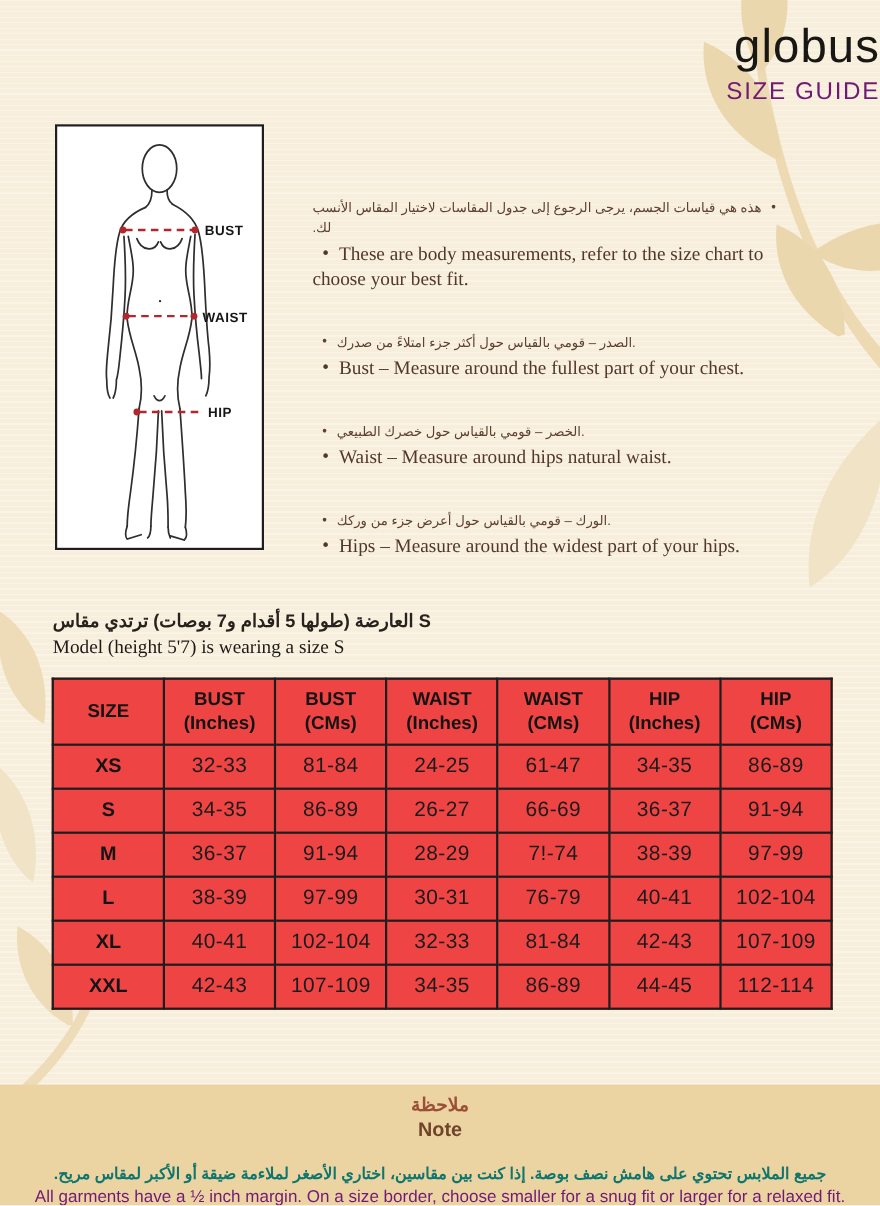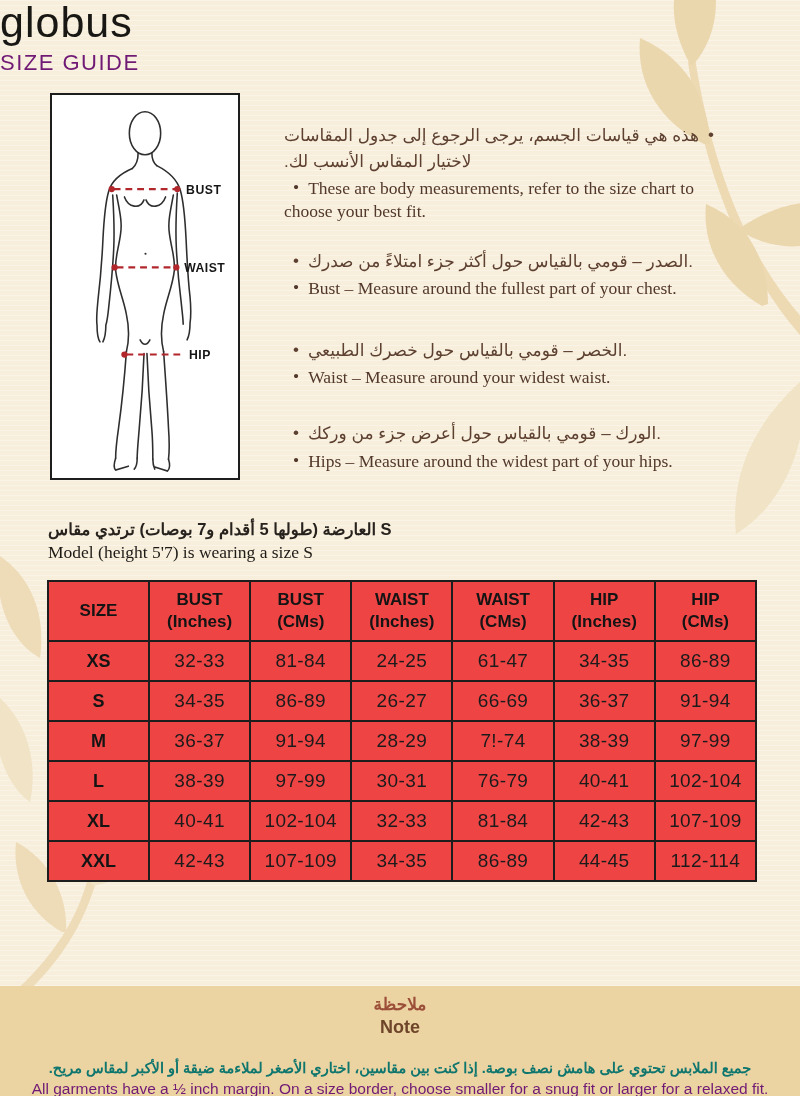--- a/index.html
+++ b/index.html
@@ -5,36 +5,36 @@
   html,body{margin:0;padding:0;}
   body{width:800px;height:1096px;overflow:hidden;font-family:"Liberation Sans",sans-serif;}
   .page{position:relative;width:800px;height:1096px;background:#f7eedb;overflow:hidden;}
   .page::before{content:"";position:absolute;inset:0;
     background:repeating-linear-gradient(180deg,rgba(255,255,255,.35) 0 1px,rgba(255,255,255,0) 1px 5px);
     pointer-events:none;}
   .decor{position:absolute;inset:0;pointer-events:none;}
   .content{position:relative;z-index:2;}
 
   
-  .header{text-align:left;}
+  .header{text-align:right;padding-top:20px;}
   .brand-logo{font-size:43px;font-weight:500;letter-spacing:1px;color:#191714;line-height:1.05;}
   .guide-title{font-size:22px;font-weight:400;letter-spacing:1.5px;color:#701a75;margin-top:5px;}
 
   
   .top-section{display:flex;margin-top:17px;padding-left:50px;}
   .figure-box{width:190px;height:387px;background:#ffffff;border:2px solid #1e1e1e;flex-shrink:0;box-sizing:border-box;}
   .figure-box svg{display:block;width:100%;height:100%;}
 
   .bullets{margin-left:44px;width:442px;padding-top:30px;box-sizing:border-box;}
   .bullet-group{margin-bottom:26px;}
   .bullet-group.g2{margin-bottom:38px;}
   .bullet-group.g3{margin-bottom:32px;}
   .li{color:#5d4030;}
   .li .bullet{display:inline-block;margin:0 9px;transform:translateY(-1px);}
-  .li-ar{font-size:17px;line-height:1.5;font-weight:500;}
+  .li-ar{font-size:12px;line-height:1.5;font-weight:500;margin-top:37px;}
   .li-ar.rtl{direction:rtl;text-align:left;}
   .li-ar.ltr{direction:ltr;text-align:left;}
   .li-en{font-family:"Liberation Serif",serif;font-size:17.5px;line-height:1.3;color:#52382a;margin-top:3px;}
 
   
   .model-note{margin:20px 0 0 48px;}
   .model-ar{font-size:16.5px;font-weight:600;color:#27221d;line-height:1.4;}
   .model-en{font-family:"Liberation Serif",serif;font-size:17.5px;color:#1e1a16;line-height:1.35;}
 
   
@@ -132,21 +132,21 @@
         <div class="bullet-group g1">
           <div class="li li-ar rtl"><span class="bullet">•</span><span>هذه هي قياسات الجسم، يرجى الرجوع إلى جدول المقاسات لاختيار المقاس الأنسب لك.</span></div>
           <div class="li li-en"><span class="bullet">•</span><span>These are body measurements, refer to the size chart to choose your best fit.</span></div>
         </div>
         <div class="bullet-group g2">
           <div class="li li-ar ltr"><span class="bullet">•</span><span>الصدر – قومي بالقياس حول أكثر جزء امتلاءً من صدرك.</span></div>
           <div class="li li-en"><span class="bullet">•</span><span>Bust – Measure around the fullest part of your chest.</span></div>
         </div>
         <div class="bullet-group g3">
           <div class="li li-ar ltr"><span class="bullet">•</span><span>الخصر – قومي بالقياس حول خصرك الطبيعي.</span></div>
-          <div class="li li-en"><span class="bullet">•</span><span>Waist – Measure around your widest waist.</span></div>
+          <div class="li li-en"><span class="bullet">•</span><span>Waist – Measure around hips natural waist.</span></div>
         </div>
         <div class="bullet-group g4">
           <div class="li li-ar ltr"><span class="bullet">•</span><span>الورك – قومي بالقياس حول أعرض جزء من وركك.</span></div>
           <div class="li li-en"><span class="bullet">•</span><span>Hips – Measure around the widest part of your hips.</span></div>
         </div>
       </div>
     </div>
 
     <div class="model-note">
       <div class="model-ar">العارضة (طولها 5 أقدام و7 بوصات) ترتدي مقاس S</div>

